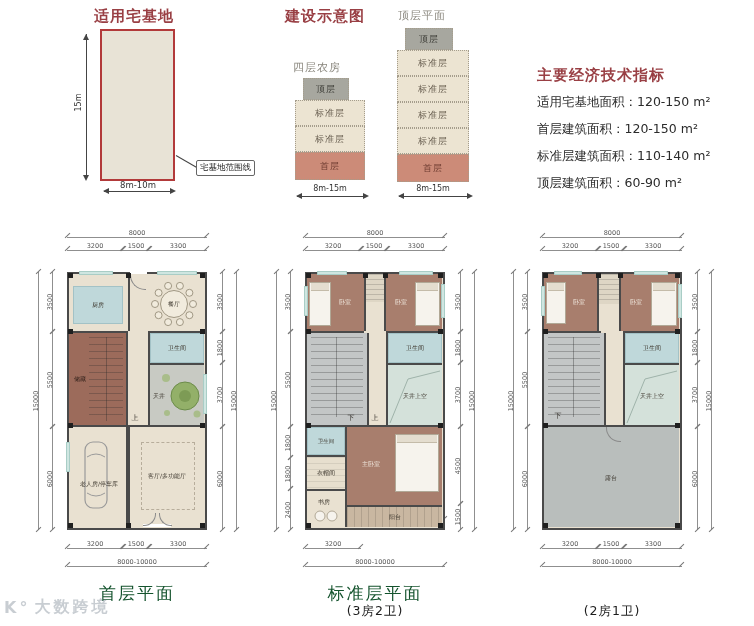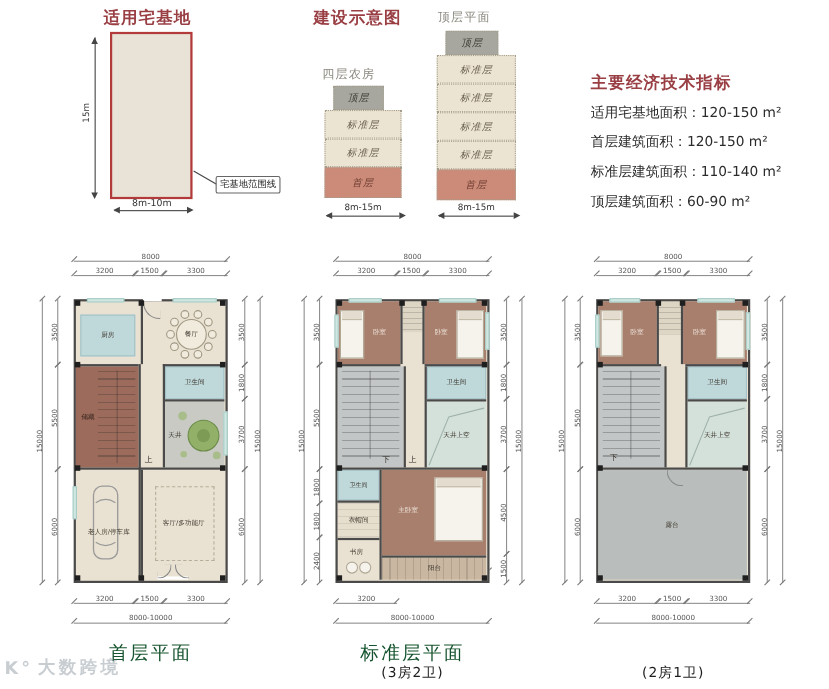--- a/index.html
+++ b/index.html
@@ -4,21 +4,21 @@
 <style>
   html,body{margin:0;padding:0;background:#fff;}
   .canvas{position:relative;width:754px;height:626px;background:#ffffff;overflow:hidden;
           font-family:"DejaVu Sans","Liberation Sans",sans-serif;}
   .abs{position:absolute;}
   .sec-title{position:absolute;font-size:15px;font-weight:bold;color:#993f44;letter-spacing:1px;white-space:nowrap;}
   .gray-label{position:absolute;font-size:11px;color:#8b887f;letter-spacing:1px;white-space:nowrap;}
   .ind-line{font-size:12.5px;color:#2b2b2b;line-height:27px;white-space:nowrap;}
   
   .flr{box-sizing:border-box;border:1px dotted #a59d8c;text-align:left;font-size:9px;
-       display:flex;align-items:center;justify-content:center;letter-spacing:1px;font-style:italic;}
+       display:flex;align-items:center;justify-content:center;letter-spacing:1px;}
   
   .dh{position:absolute;border-top:1px solid #8f8f8f;height:0;}
   .dh::before,.dh::after{content:"";position:absolute;top:-3px;width:7px;height:1px;background:#777;transform:rotate(-45deg);}
   .dh::before{left:-3px;}.dh::after{right:-3px;}
   .dh>span{position:absolute;left:0;right:0;top:-9px;text-align:center;font-size:6.5px;color:#555;white-space:nowrap;}
   .dv{position:absolute;border-left:1px solid #8f8f8f;width:0;}
   .dv::before,.dv::after{content:"";position:absolute;left:-4px;width:7px;height:1px;background:#777;transform:rotate(-45deg);}
   .dv::before{top:-1px;}.dv::after{bottom:0;}
   .dv>span{position:absolute;left:-25px;top:50%;width:44px;margin-top:-4px;text-align:center;
            font-size:6.5px;color:#555;transform:rotate(-90deg);white-space:nowrap;}

